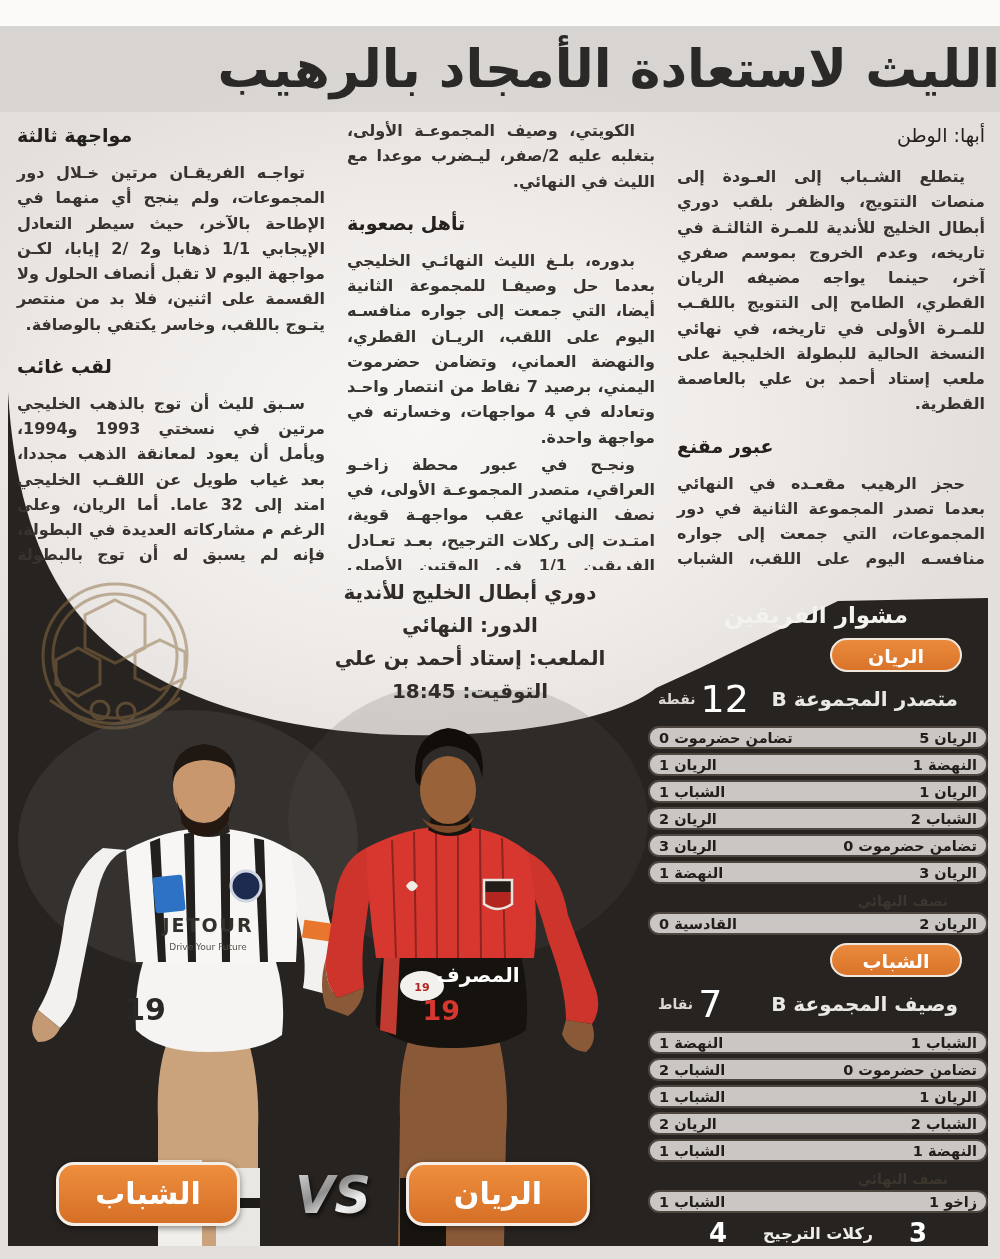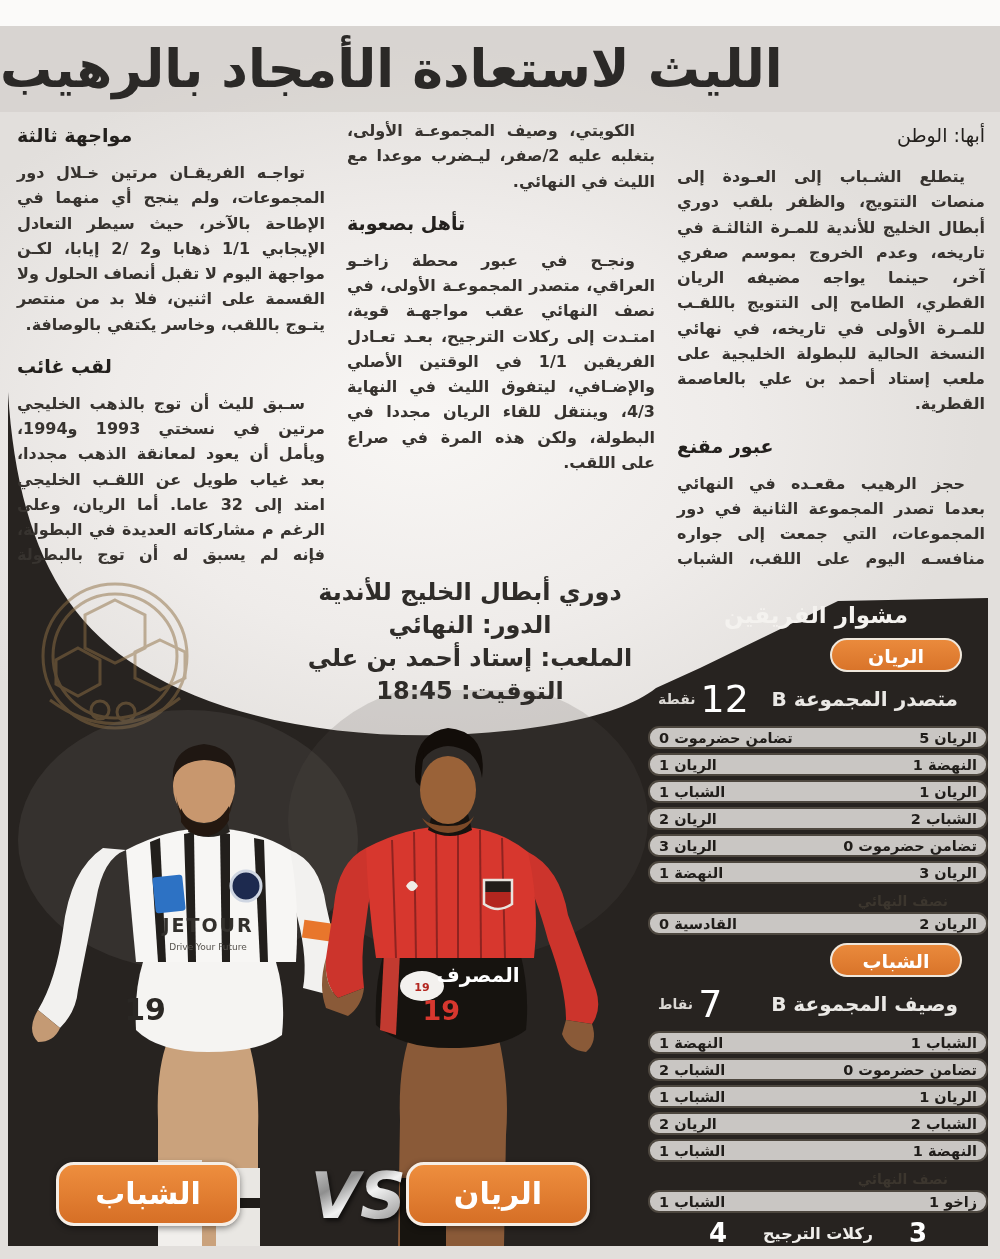--- a/index.html
+++ b/index.html
@@ -4,38 +4,38 @@
 <style>
   html,body{margin:0;padding:0;background:#cfccc8;}
   .page{
     position:relative;width:1000px;height:1259px;margin:0 auto;overflow:hidden;
     font-family:"DejaVu Sans", sans-serif;direction:rtl;
     background:radial-gradient(ellipse 560px 380px at 42% 34%, #f8f6f4 0%, #efecea 55%, #e2dfdc 100%);
   }
   .top-strip{position:absolute;top:0;left:0;right:0;height:26px;background:#fbfaf9;}
   .headline-band{position:absolute;top:26px;left:0;right:0;height:86px;background:rgba(203,200,196,.45);}
   .headline{
-    margin:0;height:86px;line-height:86px;text-align:left;
+    margin:0;height:86px;line-height:86px;text-align:right;
     font-size:52px;font-weight:bold;color:#2b2927;letter-spacing:-1px;white-space:nowrap;
   }
   .bg-svg,.players-svg{position:absolute;left:0;top:0;}
   .bg-svg{z-index:1;}
   .players-svg{z-index:2;}
   .columns{
     position:absolute;z-index:3;top:118px;right:15px;width:970px;height:452px;
     display:flex;gap:22px;overflow:hidden;
   }
   .col{width:308px;flex:0 0 308px;color:#37332f;font-size:16px;line-height:1.58;text-align:justify;font-weight:600;}
   .col p{margin:0 0 2px 0;text-indent:20px;}
   .byline{font-weight:normal;font-size:19px;color:#23201d;margin:2px 0 14px 0;text-align:right;}
   .subhead{font-weight:bold;font-size:19px;color:#23201d;text-align:left;margin:14px 0 10px 0;}
   .subhead.first{margin-top:2px;}
   .match-info{
     position:absolute;z-index:3;top:576px;left:250px;width:440px;text-align:center;
-    font-weight:bold;font-size:24px;color:#2f2c29;line-height:33px;
+    font-weight:bold;font-size:20px;color:#2f2c29;line-height:33px;
   }
   
   .panel{position:absolute;z-index:3;top:602px;left:648px;width:340px;color:#f1efec;}
   .panel-title{margin:0 4px 10px 0;font-size:23px;font-weight:bold;color:#f4f2ef;text-align:center;}
   .team-badge{
     width:132px;height:34px;margin:8px 26px 8px 0;border-radius:17px;
     background:linear-gradient(#ea8a3c,#d9742a);border:2px solid #efe7dc;
     color:#fff;font-size:19px;font-weight:bold;text-align:center;line-height:32px;
     box-sizing:border-box;
   }
@@ -58,22 +58,22 @@
   .versus-row{position:absolute;z-index:4;left:8px;top:1150px;width:652px;height:96px;}
   .vs-badge{
     position:absolute;top:12px;height:64px;border-radius:18px;
     background:linear-gradient(#ee8e3e,#d66f26);border:3px solid #f5eee6;box-sizing:border-box;
     color:#fff;font-size:30px;font-weight:bold;text-align:center;line-height:58px;
     box-shadow:0 2px 6px rgba(0,0,0,.45);
   }
   .vs-badge.left{left:48px;width:184px;}
   .vs-badge.right{left:398px;width:184px;}
   .vs-text{
-    position:absolute;left:252px;top:0;width:146px;
-    font-size:64px;font-weight:bold;font-style:italic;line-height:92px;
+    position:absolute;left:252px;top:0;width:146px;text-align:center;
+    font-size:51px;font-weight:bold;font-style:italic;line-height:92px;
     background:linear-gradient(150deg,#ffffff 10%,#8f8f8f 45%,#f2f2f2 60%,#777 95%);
     -webkit-background-clip:text;background-clip:text;color:transparent;
     filter:drop-shadow(2px 3px 2px rgba(0,0,0,.6));
   }
 </style>
 </head>
 <body>
 
 <div class="page">
 
@@ -172,20 +172,21 @@
     <div class="col">
       <div class="byline">أبها: الوطن</div>
       <p>يتطلع الشـباب إلى العـودة إلى منصات التتويج، والظفر بلقب دوري أبطال الخليج للأندية للمـرة الثالثـة في تاريخه، وعدم الخروج بموسم صفري آخر، حينما يواجه مضيفه الريان القطري، الطامح إلى التتويج باللقـب للمـرة الأولى في تاريخه، في نهائي النسخة الحالية للبطولة الخليجية على ملعب إستاد أحمد بن علي بالعاصمة القطرية.</p>
       <h3 class="subhead">عبور مقنع</h3>
       <p>حجز الرهيب مقعـده في النهائي بعدما تصدر المجموعة الثانية في دور المجموعات، التي جمعت إلى جواره منافسـه اليوم على اللقب، الشباب السعودي، والنهضة العماني، وتضامن حضرموت اليمنـي، برصيد 12 نقطة من 3 انتصارات و3 تعادلات.</p>
 
     </div>
     <div class="col">
       <p>الكويتي، وصيف المجموعـة الأولى، بتغلبه عليه 2/صفر، ليـضرب موعدا مع الليث في النهائي.</p>
       <h3 class="subhead">تأهل بصعوبة</h3>
+      <p>بدوره، بلـغ الليث النهائـي الخليجي بعدما حل وصيفـا للمجموعة الثانية أيضا، التي جمعت إلى جواره منافسـه اليوم على اللقب، الريـان القطري، والنهضة العماني، وتضامن حضرموت اليمني، برصيد 7 نقاط من انتصار واحـد وتعادله في 4 مواجهات، وخسارته في مواجهة واحدة.</p>
       <p>ونجـح في عبور محطة زاخـو العراقي، متصدر المجموعـة الأولى، في نصف النهائي عقب مواجهـة قوية، امتـدت إلى ركلات الترجيح، بعـد تعـادل الفريقين 1/1 في الوقتين الأصلي والإضـافي، ليتفوق الليث في النهاية 4/3، وينتقل للقاء الريان مجددا في البطولة، ولكن هذه المرة في صراع على اللقب.</p>
     </div>
     <div class="col">
       <h3 class="subhead first">مواجهة ثالثة</h3>
       <p>تواجـه الفريقـان مرتين خـلال دور المجموعات، ولم ينجح أي منهما في الإطاحة بالآخر، حيث سيطر التعادل الإيجابي 1/1 ذهابا و2 /2 إيابا، لكـن مواجهة اليوم لا تقبل أنصاف الحلول ولا القسمة على اثنين، فلا بد من منتصر يتـوج باللقب، وخاسر يكتفي بالوصافة.</p>
       <h3 class="subhead">لقب غائب</h3>
       <p>سـبق لليث أن توج بالذهب الخليجي مرتين في نسختي 1993 و1994، ويأمل أن يعود لمعانقة الذهب مجددا، بعد غياب طويل عن اللقـب الخليجي امتد إلى 32 عاما. أما الريان، وعلى الرغم م مشاركاته العديدة في البطولة، فإنه لم يسبق له أن توج بالبطولة الخليجية من قبل، وما زال يبحث عن لقبه الأول.</p>
     </div>
   </div>
 

